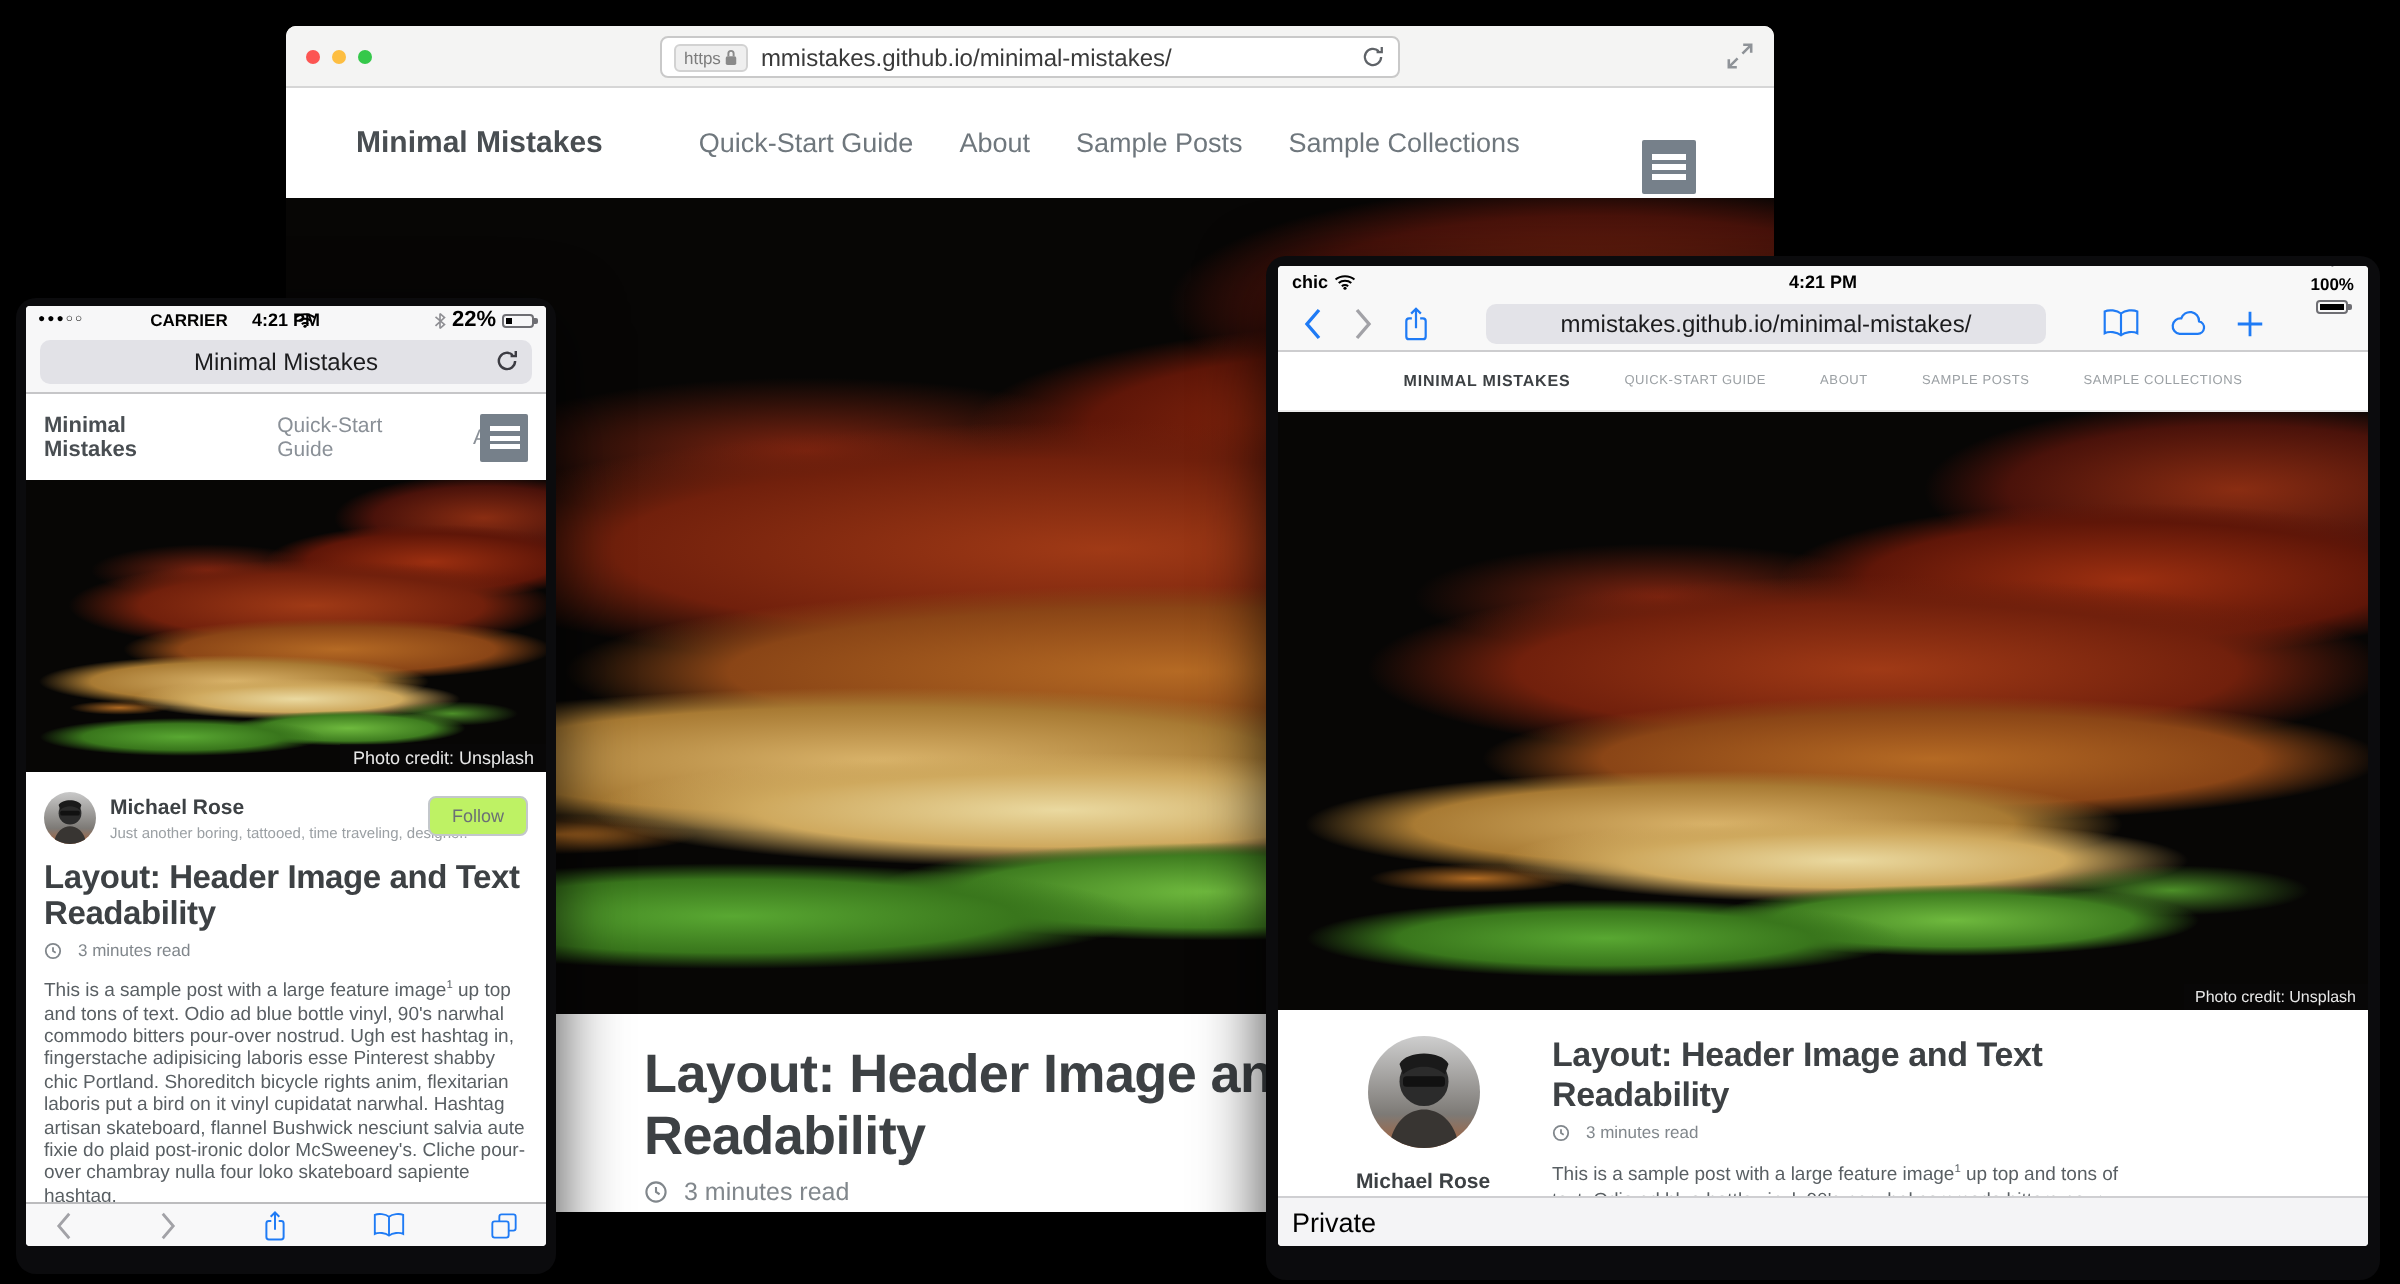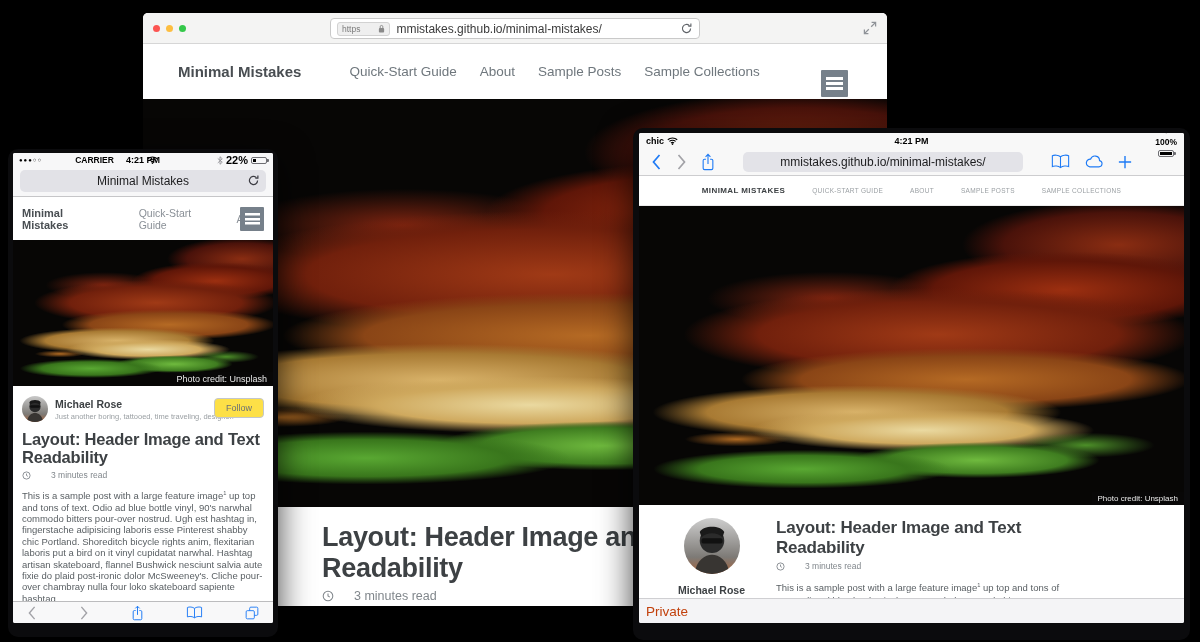--- a/index.html
+++ b/index.html
@@ -30,37 +30,37 @@
   .desktop{ position:absolute; left:143px; top:13px; width:744px; height:593px;
     background:#fff; border-radius:5px; overflow:hidden; z-index:1;
     box-shadow:0 12px 40px rgba(0,0,0,.7); }
   .d-titlebar{ position:relative; height:31px; background:#f4f4f3; border-bottom:1px solid #d6d6d6;
     display:flex; align-items:center; }
   .lights{ display:flex; gap:6px; margin-left:10px; }
   .light{ width:7px; height:7px; border-radius:50%; }
   .light.r{ background:#fc5552; } .light.y{ background:#fdbe41; } .light.g{ background:#35c84a; }
   .d-urlbar{ position:absolute; left:187px; top:5px; width:370px; height:21px; background:#fff;
     border:1px solid #c9c9c9; border-radius:4px; display:flex; align-items:center; padding:0 6px; }
-  .https-badge{ display:flex; align-items:flex-start; gap:18px; background:#efefef; border:1px solid #d2d2d2;
+  .https-badge{ display:flex; align-items:flex-start; gap:2px; background:#efefef; border:1px solid #d2d2d2;
     border-radius:3px; font-size:8.5px; color:#7c7c7c; padding:1px 4px; margin-right:6px; }
   .d-url{ font-size:12px; color:#3a3a3a; flex:1; white-space:nowrap; overflow:hidden; }
   .d-reload{ margin-left:4px; }
   .d-expand{ position:absolute; right:9px; top:7px; }
   .d-nav{ height:55px; background:#fff; display:flex; align-items:center; padding-left:35px; }
   .d-brand{ font-size:15px; font-weight:bold; color:#494e52; margin-right:48px; }
   .d-link{ font-size:13.5px; color:#6f777d; margin-right:23px; }
   .burger{ background:#76808a; border-radius:1px;
     background-image:linear-gradient(#fff,#fff),linear-gradient(#fff,#fff),linear-gradient(#fff,#fff);
     background-repeat:no-repeat; }
   .burger.big{ position:absolute; right:39px; top:57px; width:27px; height:27px;
     background-size:17px 3px; background-position:5px 7px,5px 12px,5px 17px; }
   .hero-desktop{ height:408px; }
   .d-content{ height:98px; overflow:hidden; padding:15px 40px 0 179px; }
   .d-title{ font-size:27px; font-weight:bold; color:#3d4144; letter-spacing:-.3px; }
-  .meta{ display:flex; align-items:center; gap:20px; color:#81878c; }
+  .meta{ display:flex; align-items:center; gap:8px; color:#81878c; }
   .d-meta{ font-size:12.5px; margin-top:5px; }
   sup{ font-size:.6em; }
 
   
   .iphone{ position:absolute; left:8px; top:149px; width:270px; height:488px; background:#0b0b0d;
     border-radius:10px; padding:4px 5px 14px 5px; z-index:3; box-shadow:0 10px 34px rgba(0,0,0,.75); }
   .iphone .screen{ position:relative; width:260px; height:470px; background:#fff; border-radius:2px; overflow:hidden; }
   .ip-status{ height:14px; background:#f7f7f8; display:flex; align-items:center; padding:0 6px;
     font-size:8.5px; font-weight:bold; color:#000; position:relative;gap:30px; }
   .ip-status .dots{ font-size:6px; letter-spacing:1px; margin-right:3px; color:#000; }
@@ -81,21 +81,21 @@
   .ip-link{ font-size:10.5px; color:#8a9097; }
   .ip-link.l1{ margin-left:30px; } .ip-link.l2{ margin-left:18px; }
   .burger.small{ position:absolute; right:9px; top:10px; width:24px; height:24px;
     background-size:15px 2.5px; background-position:4.5px 6px,4.5px 10.5px,4.5px 15px; }
   .hero-iphone{ height:146px; }
   .ip-article{ padding:10px 9px 0; }
   .ip-authrow{ position:relative; display:flex; gap:7px; }
   .avatar{ border-radius:50%; overflow:hidden; flex:none; }
   .ip-name{ font-size:10.5px; font-weight:bold; color:#3d4144; padding-top:2px; }
   .ip-bio{ font-size:7.5px; color:#9ba0a4; margin-top:2px; }
-  .follow-btn{ position:absolute; right:0; top:2px; background:#fde047; border:1px solid #c3c7cb;
+  .follow-btn{ position:absolute; right:0; top:2px; background:#bef264; border:1px solid #c3c7cb;
     border-radius:4px; font-size:9px; color:#6b7075; padding:4px 11px; }
   .ip-title{ margin-top:8px; font-size:16.5px; line-height:18px; font-weight:bold; color:#3d4144; letter-spacing:-.2px; }
   .ip-meta{ font-size:8.5px; margin-top:4px; }
   .ip-para{ margin-top:8px; font-size:9.5px; line-height:11.4px; color:#595f63; }
   .ip-para2{ margin-top:7px; font-size:9.5px; line-height:11.4px; color:#595f63; }
   .ip-toolbar{ position:absolute; left:0; right:0; bottom:0; height:22px; background:#f8f8f9;
     border-top:1px solid #bcbcbe; display:flex; align-items:center; justify-content:space-between; padding:0 14px; }
 
   
   .ipad{ position:absolute; left:633px; top:128px; width:557px; height:512px; background:#0b0b0d;
@@ -119,21 +119,21 @@
   .hero-ipad{ height:299px; }
   .pad-content{ height:93px; overflow:hidden; display:flex; padding:13px 0 0 20px; }
   .pad-side{ width:105px; flex:none; text-align:center; }
   .pad-name{ font-size:10.5px; font-weight:bold; color:#3d4144; margin-top:6px; }
   .pad-main{ padding-left:12px; width:305px; }
   .pad-title{ font-size:17px; font-weight:bold; color:#3d4144; letter-spacing:-.2px; }
   .pad-meta{ font-size:8.5px; margin-top:3px; }
   .pad-para{ margin-top:8px; font-size:9.5px; line-height:13px; color:#595f63; }
   .private-bar{ position:absolute; left:0; right:0; bottom:0; height:25px; background:#f4f4f6;
     border-top:1px solid #cfcfd2; display:flex; align-items:center; padding-left:7px; }
-  .private-label{ font-size:13.5px; color:#c2410c; }
+  .private-label{ font-size:13.5px; color:#000000; }
 
   .blue{ color:#1f7bf5; } .gray-ic{ color:#a2a2a7; }
   svg{ display:block; }
 </style>
 </head>
 <body>
 
 <div class="canvas">
 
   <section class="desktop">

